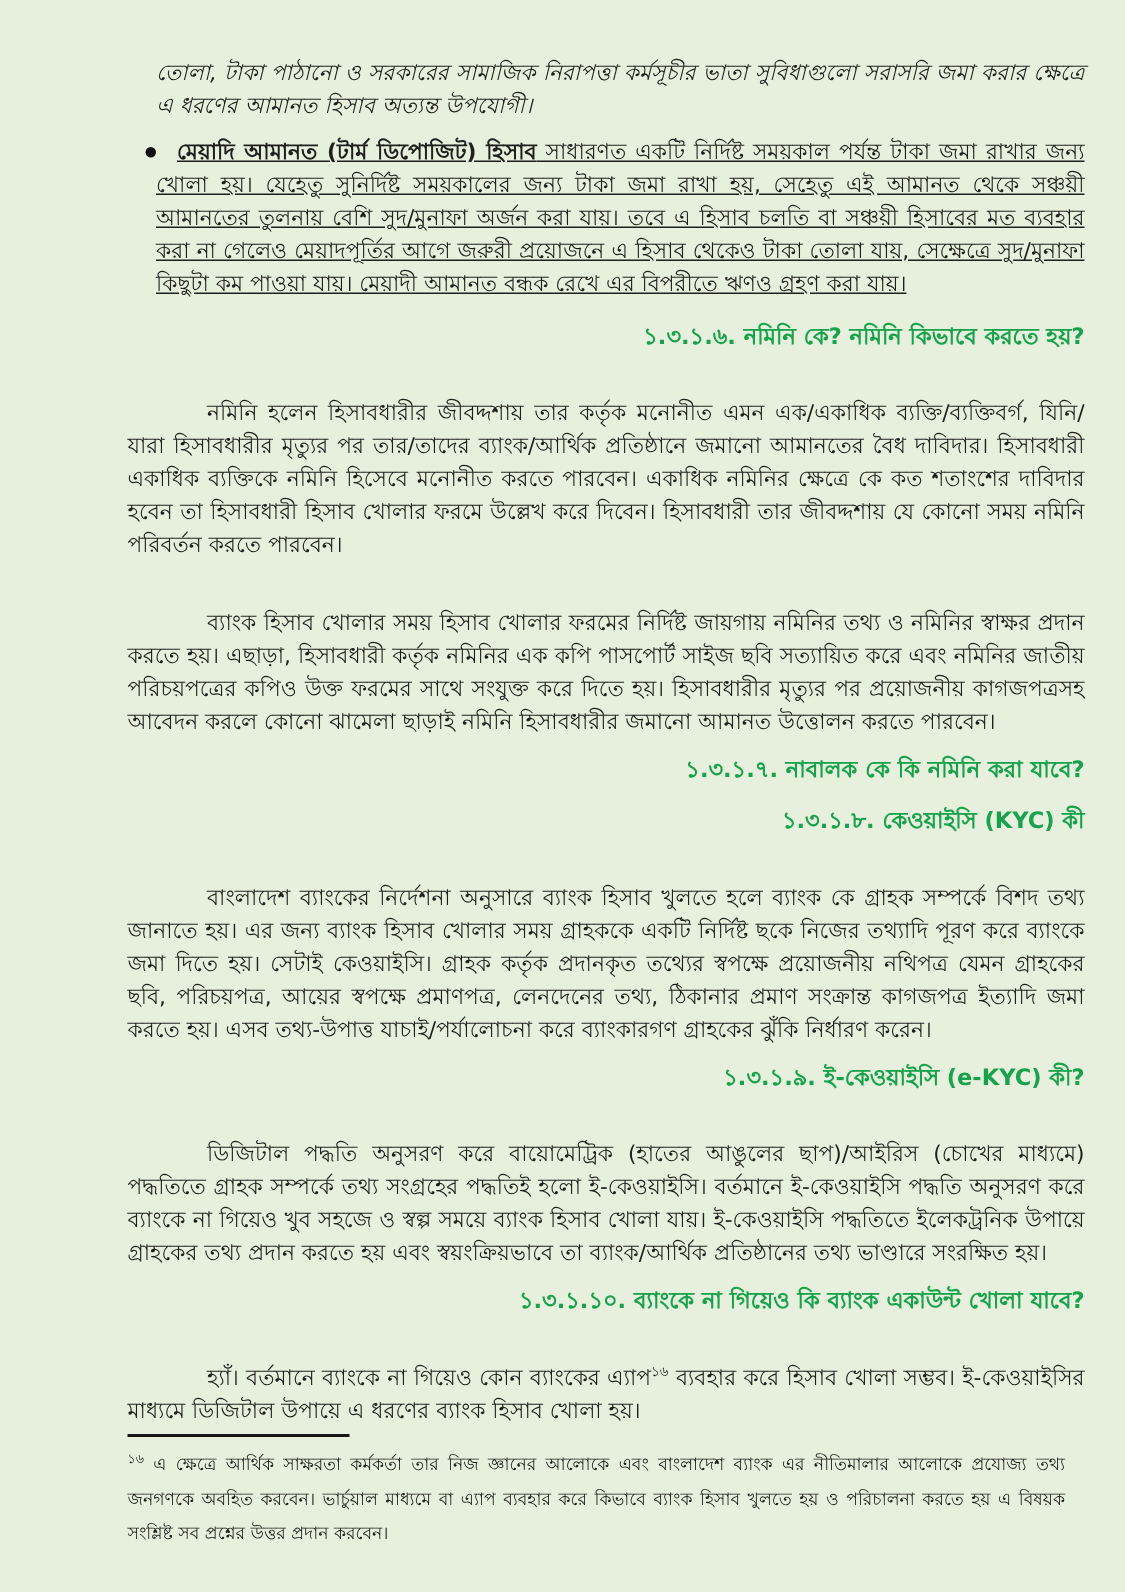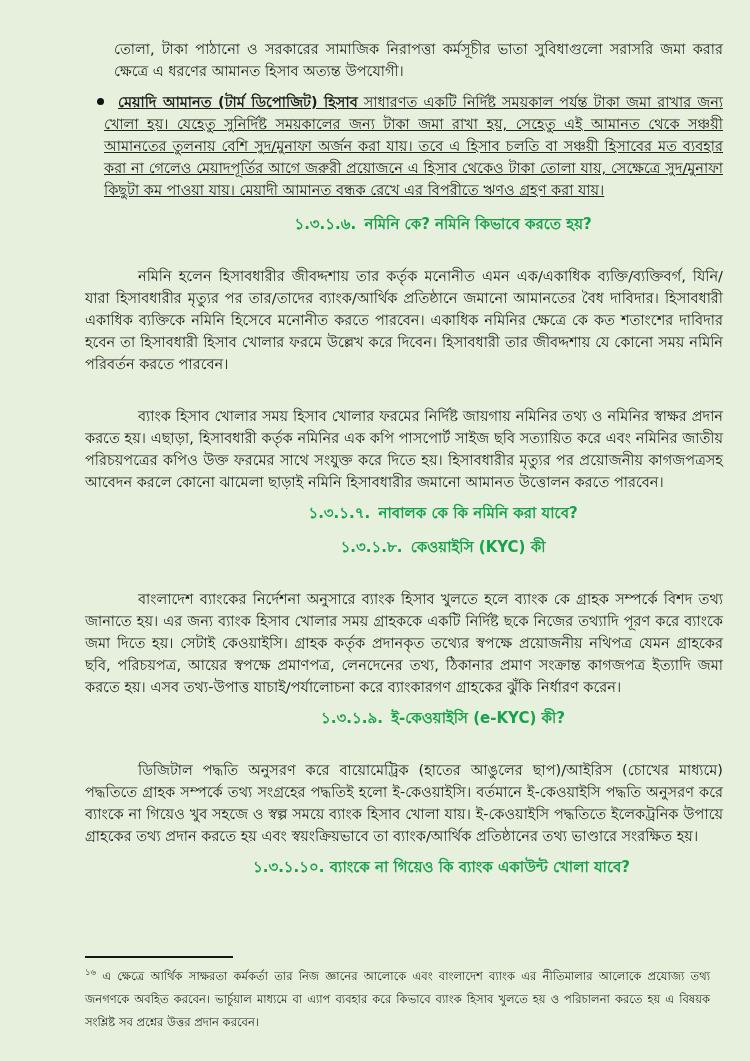--- a/index.html
+++ b/index.html
@@ -9,30 +9,30 @@
     font-family:"DejaVu Sans",sans-serif;
     -webkit-font-smoothing:antialiased;
   }
   .page{position:relative;width:750px;height:1061px;overflow:hidden;background:#e7f0dc;}
   .content{
     position:absolute;left:85px;top:38px;width:638px;
     color:#1f1f1d;font-size:14.5px;line-height:22px;text-align:justify;
   }
   p{margin:0 0 9px 0;}
   .para{text-indent:53px;margin-top:30px;}
-  .continuation{margin-left:29px;text-indent:0;}
+  .continuation{margin-left:19px;text-indent:0;font-style:italic;}
   .bullet-item{position:relative;margin-left:19px;text-indent:14px;margin-bottom:12px;text-decoration:underline;}
   .bullet-item .dot{
     position:absolute;left:-7px;top:7px;width:7px;height:7px;border-radius:50%;
     background:#111;display:inline-block;
   }
   .bullet-item b{font-weight:bold;}
   .heading{
     color:#18a24c;font-weight:bold;font-size:15px;line-height:22px;
-    margin:8px 0 12px 75px;text-align:center;text-indent:0;
+    margin:8px 0 12px 75px;text-align:right;text-indent:0;
   }
   .heading .num{display:inline-block;min-width:68px;}
   sup.fn-ref{font-size:9px;line-height:0;}
   .footnote{
     position:absolute;left:85px;top:956px;width:625px;
     color:#1f1f1d;font-size:11.5px;line-height:23px;text-align:justify;
   }
   .footnote-rule{width:148px;height:0;border-top:2px solid #161616;margin-bottom:7px;}
   .footnote sup{font-size:8.5px;line-height:0;}
 </style>
@@ -70,20 +70,23 @@
     <p class="heading">
       <span class="num">১.৩.১.৯.</span>
       <span>ই-কেওয়াইসি (e-KYC) কী?</span>
     </p>
     <p class="para">ডিজিটাল পদ্ধতি অনুসরণ করে বায়োমেট্রিক (হাতের আঙুলের ছাপ)/আইরিস (চোখের মাধ্যমে) পদ্ধতিতে গ্রাহক সম্পর্কে তথ্য সংগ্রহের পদ্ধতিই হলো ই-কেওয়াইসি। বর্তমানে ই-কেওয়াইসি পদ্ধতি অনুসরণ করে ব্যাংকে না গিয়েও খুব সহজে ও স্বল্প সময়ে ব্যাংক হিসাব খোলা যায়। ই-কেওয়াইসি পদ্ধতিতে ইলেকট্রনিক উপায়ে গ্রাহকের তথ্য প্রদান করতে হয় এবং স্বয়ংক্রিয়ভাবে তা ব্যাংক/আর্থিক প্রতিষ্ঠানের তথ্য ভাণ্ডারে সংরক্ষিত হয়।</p>
 
     <p class="heading">
       <span class="num">১.৩.১.১০.</span>
       <span>ব্যাংকে না গিয়েও কি ব্যাংক একাউন্ট খোলা যাবে?</span>
     </p>
+    <p class="para">
+      <span>হ্যাঁ। বর্তমানে ব্যাংকে না গিয়েও কোন ব্যাংকের এ্যাপ</span><sup class="fn-ref">১৬</sup><span> ব্যবহার করে হিসাব খোলা সম্ভব। ই-কেওয়াইসির মাধ্যমে ডিজিটাল উপায়ে এ ধরণের ব্যাংক হিসাব খোলা হয়।</span>
+    </p>
 
   </div>
 
   <div class="footnote">
     <div class="footnote-rule"></div>
     <div><sup>১৬</sup><span> এ ক্ষেত্রে আর্থিক সাক্ষরতা কর্মকর্তা তার নিজ জ্ঞানের আলোকে এবং বাংলাদেশ ব্যাংক এর নীতিমালার আলোকে প্রযোজ্য তথ্য জনগণকে অবহিত করবেন। ভার্চুয়াল মাধ্যমে বা এ্যাপ ব্যবহার করে কিভাবে ব্যাংক হিসাব খুলতে হয় ও পরিচালনা করতে হয় এ বিষয়ক সংশ্লিষ্ট সব প্রশ্নের উত্তর প্রদান করবেন।</span></div>
   </div>
 </div>
 
 </body></html>

